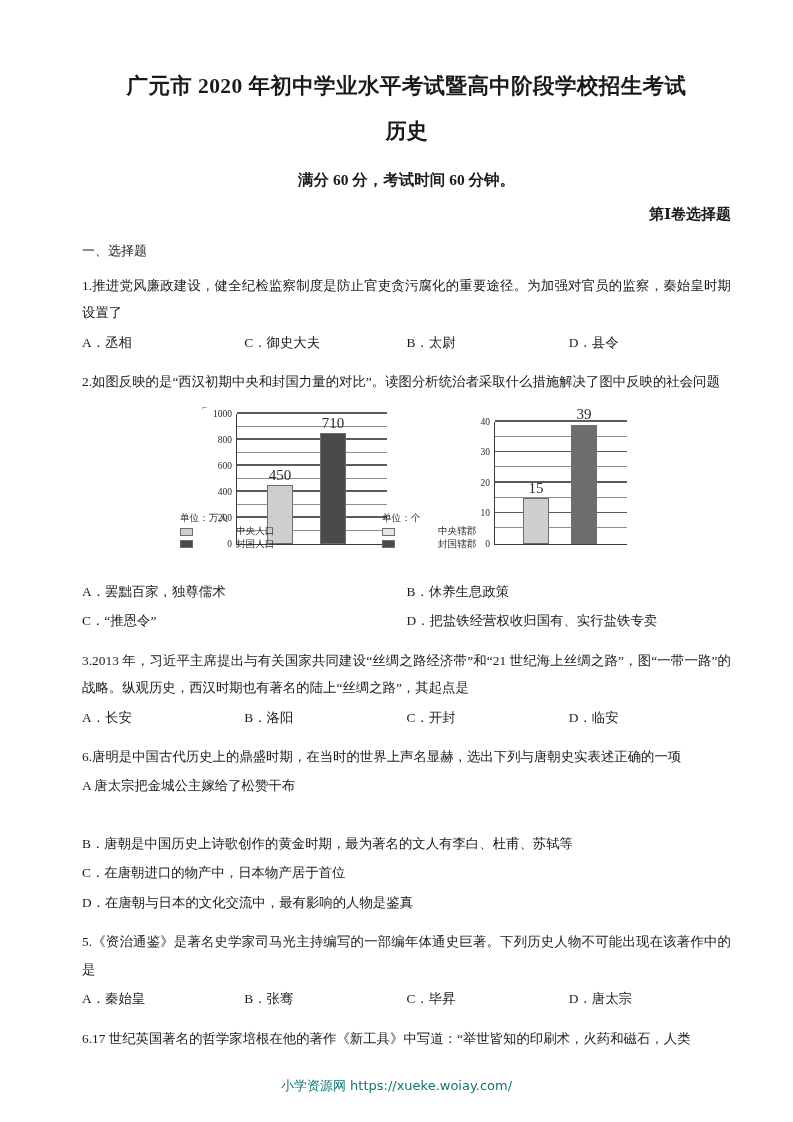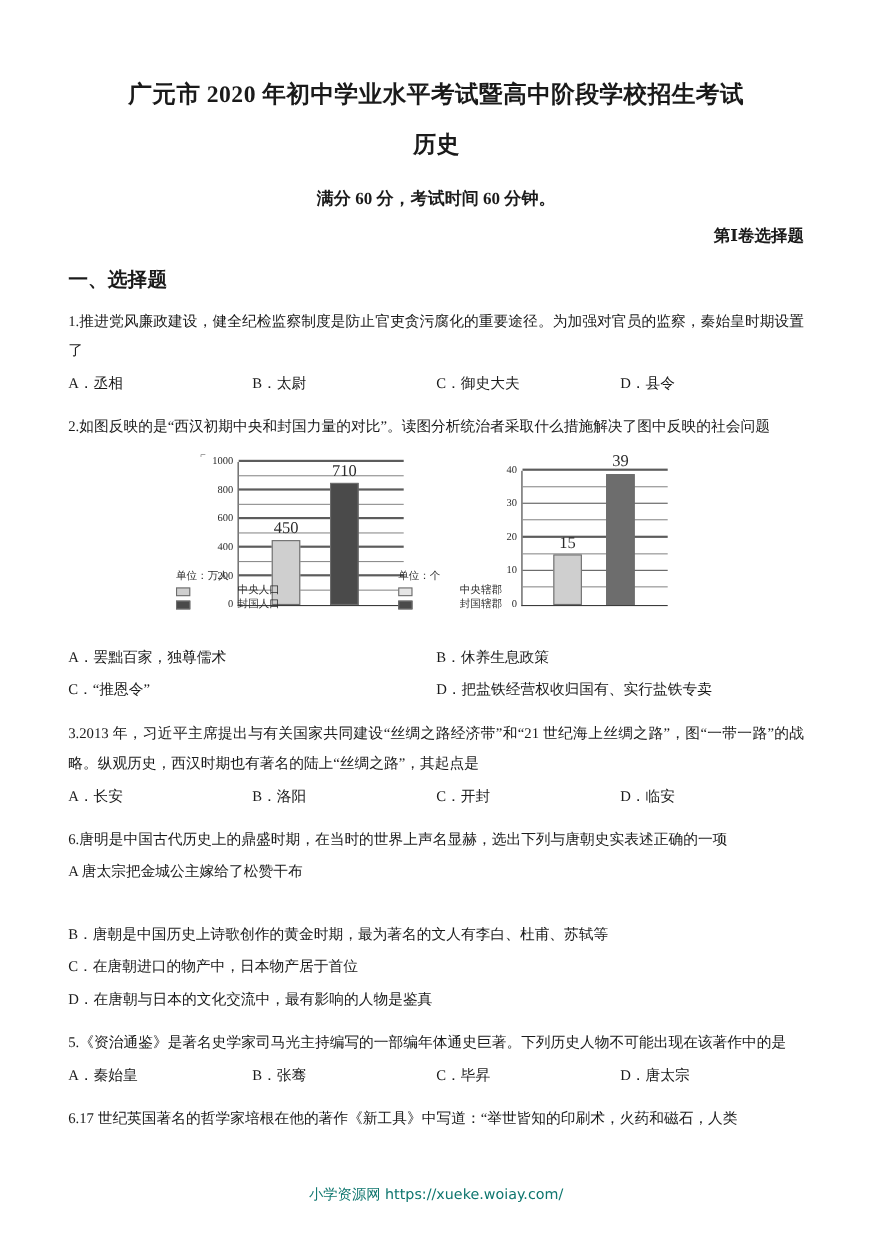--- a/index.html
+++ b/index.html
@@ -14,21 +14,21 @@
     font-family: "Liberation Serif", "DejaVu Serif", serif;
     color: #1a1a1a;
     overflow: hidden;
   }
   .page {
     position: absolute;
     left: 0; top: 0;
     width: 793px;
     height: 1122px;
     box-sizing: border-box;
-    padding: 56px 62px 0 62px;
+    padding: 56px 62px 0 82px;
   }
 
   
   .doc-title {
     text-align: center;
     font-size: 21.5px;
     font-weight: bold;
     letter-spacing: 0.4px;
     margin: 14px 0 0 0;
     line-height: 1.5;
@@ -48,22 +48,22 @@
   }
   .doc-part-title {
     text-align: right;
     font-size: 15px;
     font-weight: bold;
     margin: 14px 0 0 0;
   }
 
   
   .section-heading {
-    font-size: 18px;
-    font-weight: bold;
+    font-size: 13px;
+    font-weight: normal;
     margin: 18px 0 0 0;
   }
 
   
   .question {
     margin-top: 12px;
   }
   .q-stem {
     font-size: 13.4px;
     line-height: 2.05;
@@ -175,22 +175,22 @@
   <h2 class="doc-subject">历史</h2>
   <p class="doc-score-line">满分 60 分，考试时间 60 分钟。</p>
   <p class="doc-part-title">第Ⅰ卷选择题</p>
 
   <p class="section-heading">一、选择题</p>
 
   <div class="question">
     <div class="q-stem">1.推进党风廉政建设，健全纪检监察制度是防止官吏贪污腐化的重要途径。为加强对官员的监察，秦始皇时期设置了</div>
     <div class="opts-row cols4">
       <span class="opt">A．丞相</span>
+      <span class="opt">C．御史大夫</span>
       <span class="opt">B．太尉</span>
-      <span class="opt">C．御史大夫</span>
       <span class="opt">D．县令</span>
     </div>
   </div>
 
   <div class="question">
     <div class="q-stem">2.如图反映的是“西汉初期中央和封国力量的对比”。读图分析统治者采取什么措施解决了图中反映的社会问题</div>
 
     <div class="figure-wrap">
 
       <div class="chart chart-a">

